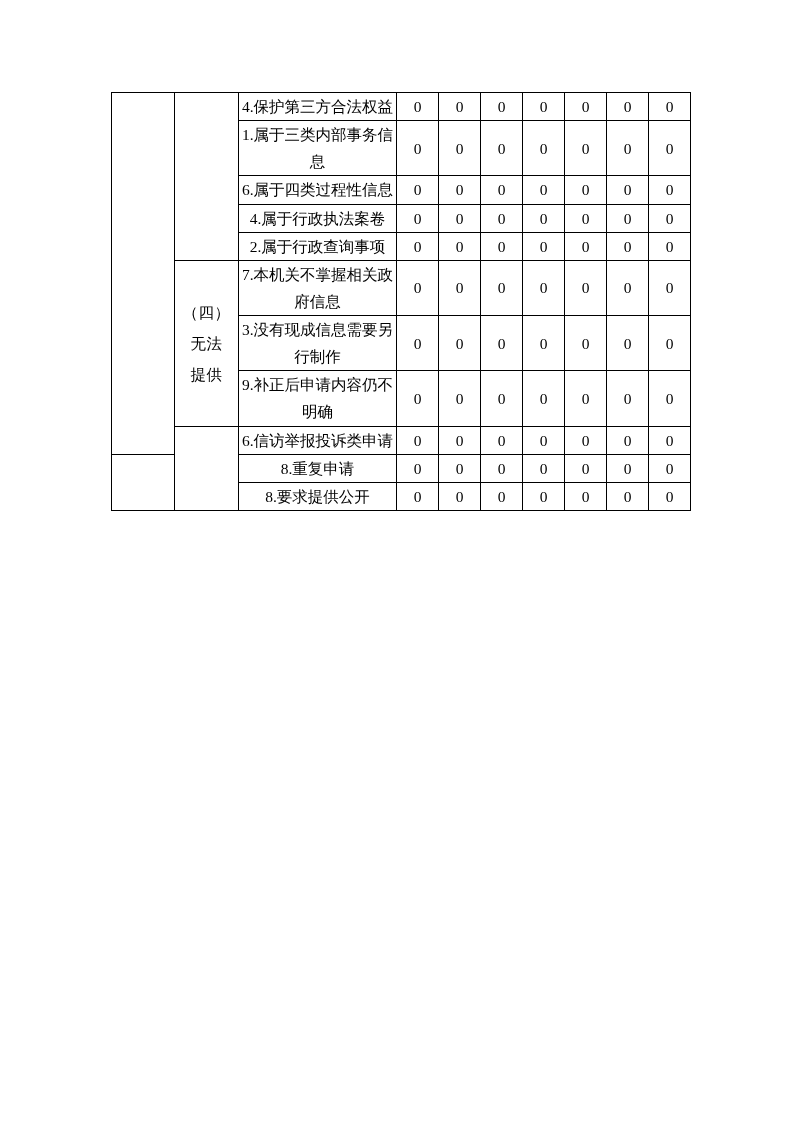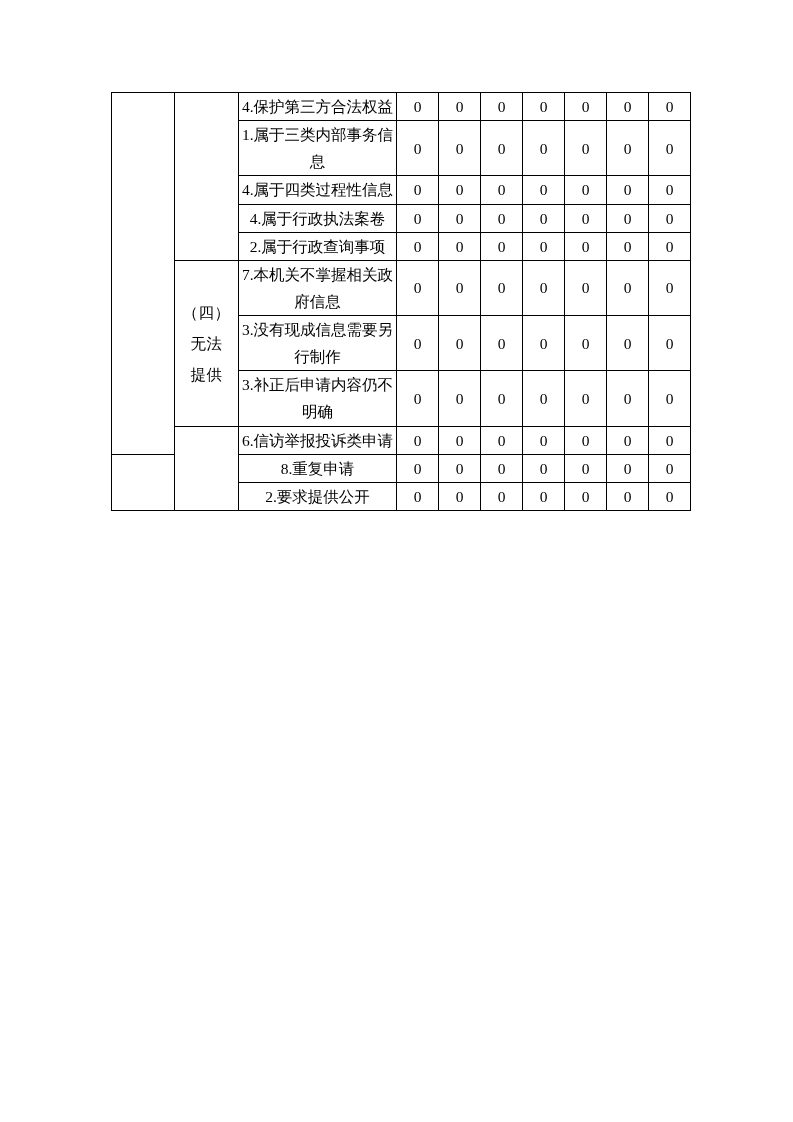--- a/index.html
+++ b/index.html
@@ -81,21 +81,21 @@
         <td class="col-num">0</td>
         <td class="col-num">0</td>
         <td class="col-num">0</td>
         <td class="col-num">0</td>
         <td class="col-num">0</td>
         <td class="col-num">0</td>
         <td class="col-num">0</td>
       </tr>
 
       <tr>
-        <td class="col-label">4.属于四类过程性信息</td>
+        <td class="col-label">6.属于四类过程性信息</td>
         <td class="col-num">0</td>
         <td class="col-num">0</td>
         <td class="col-num">0</td>
         <td class="col-num">0</td>
         <td class="col-num">0</td>
         <td class="col-num">0</td>
         <td class="col-num">0</td>
       </tr>
 
       <tr>
@@ -143,21 +143,21 @@
         <td class="col-num">0</td>
         <td class="col-num">0</td>
         <td class="col-num">0</td>
         <td class="col-num">0</td>
         <td class="col-num">0</td>
         <td class="col-num">0</td>
         <td class="col-num">0</td>
       </tr>
 
       <tr>
-        <td class="col-label">3.补正后申请内容仍不明确</td>
+        <td class="col-label">9.补正后申请内容仍不明确</td>
         <td class="col-num">0</td>
         <td class="col-num">0</td>
         <td class="col-num">0</td>
         <td class="col-num">0</td>
         <td class="col-num">0</td>
         <td class="col-num">0</td>
         <td class="col-num">0</td>
       </tr>
 
       <tr>
@@ -178,21 +178,21 @@
         <td class="col-num">0</td>
         <td class="col-num">0</td>
         <td class="col-num">0</td>
         <td class="col-num">0</td>
         <td class="col-num">0</td>
         <td class="col-num">0</td>
         <td class="col-num">0</td>
       </tr>
 
       <tr>
-        <td class="col-label">2.要求提供公开</td>
+        <td class="col-label">8.要求提供公开</td>
         <td class="col-num">0</td>
         <td class="col-num">0</td>
         <td class="col-num">0</td>
         <td class="col-num">0</td>
         <td class="col-num">0</td>
         <td class="col-num">0</td>
         <td class="col-num">0</td>
       </tr>
 
     </tbody>

